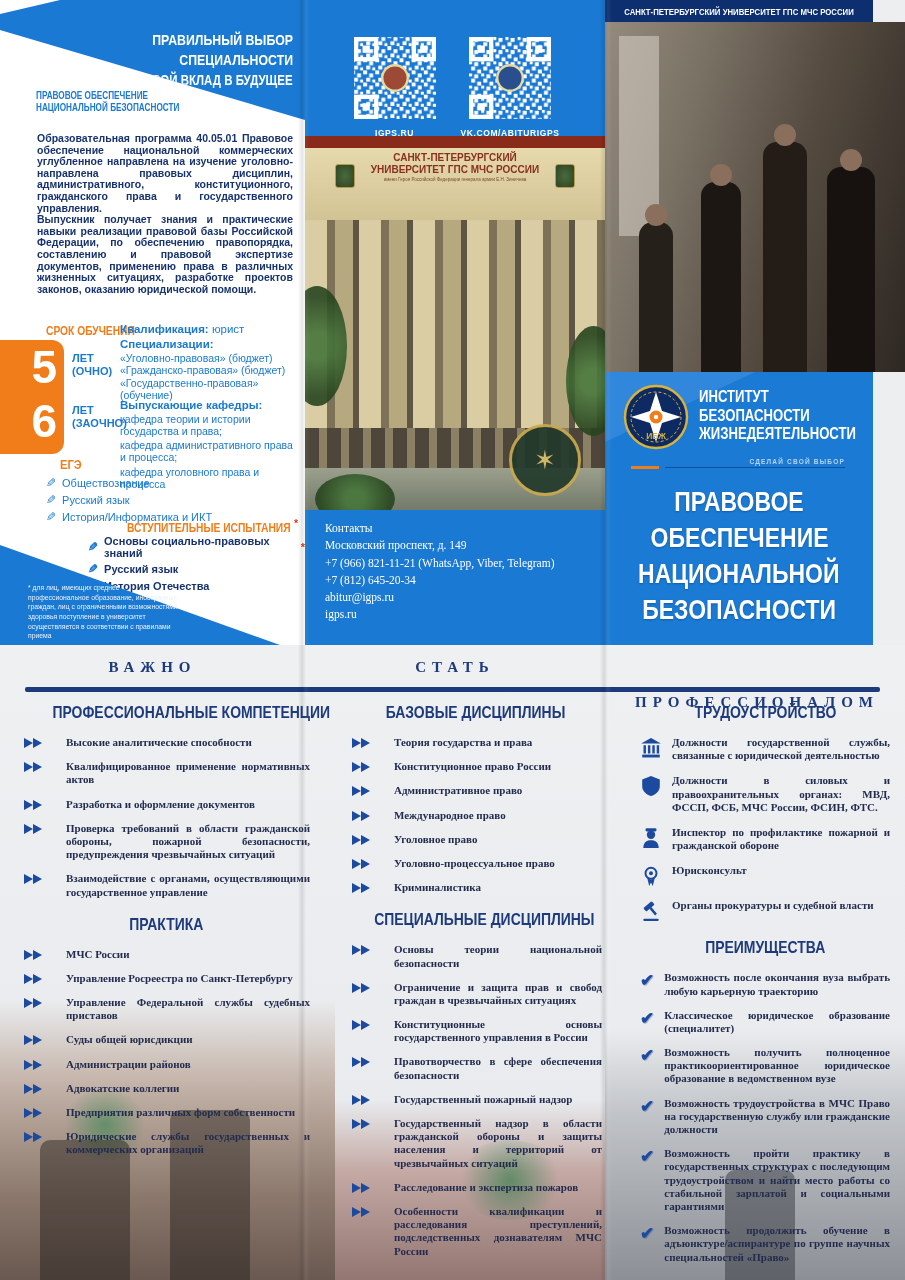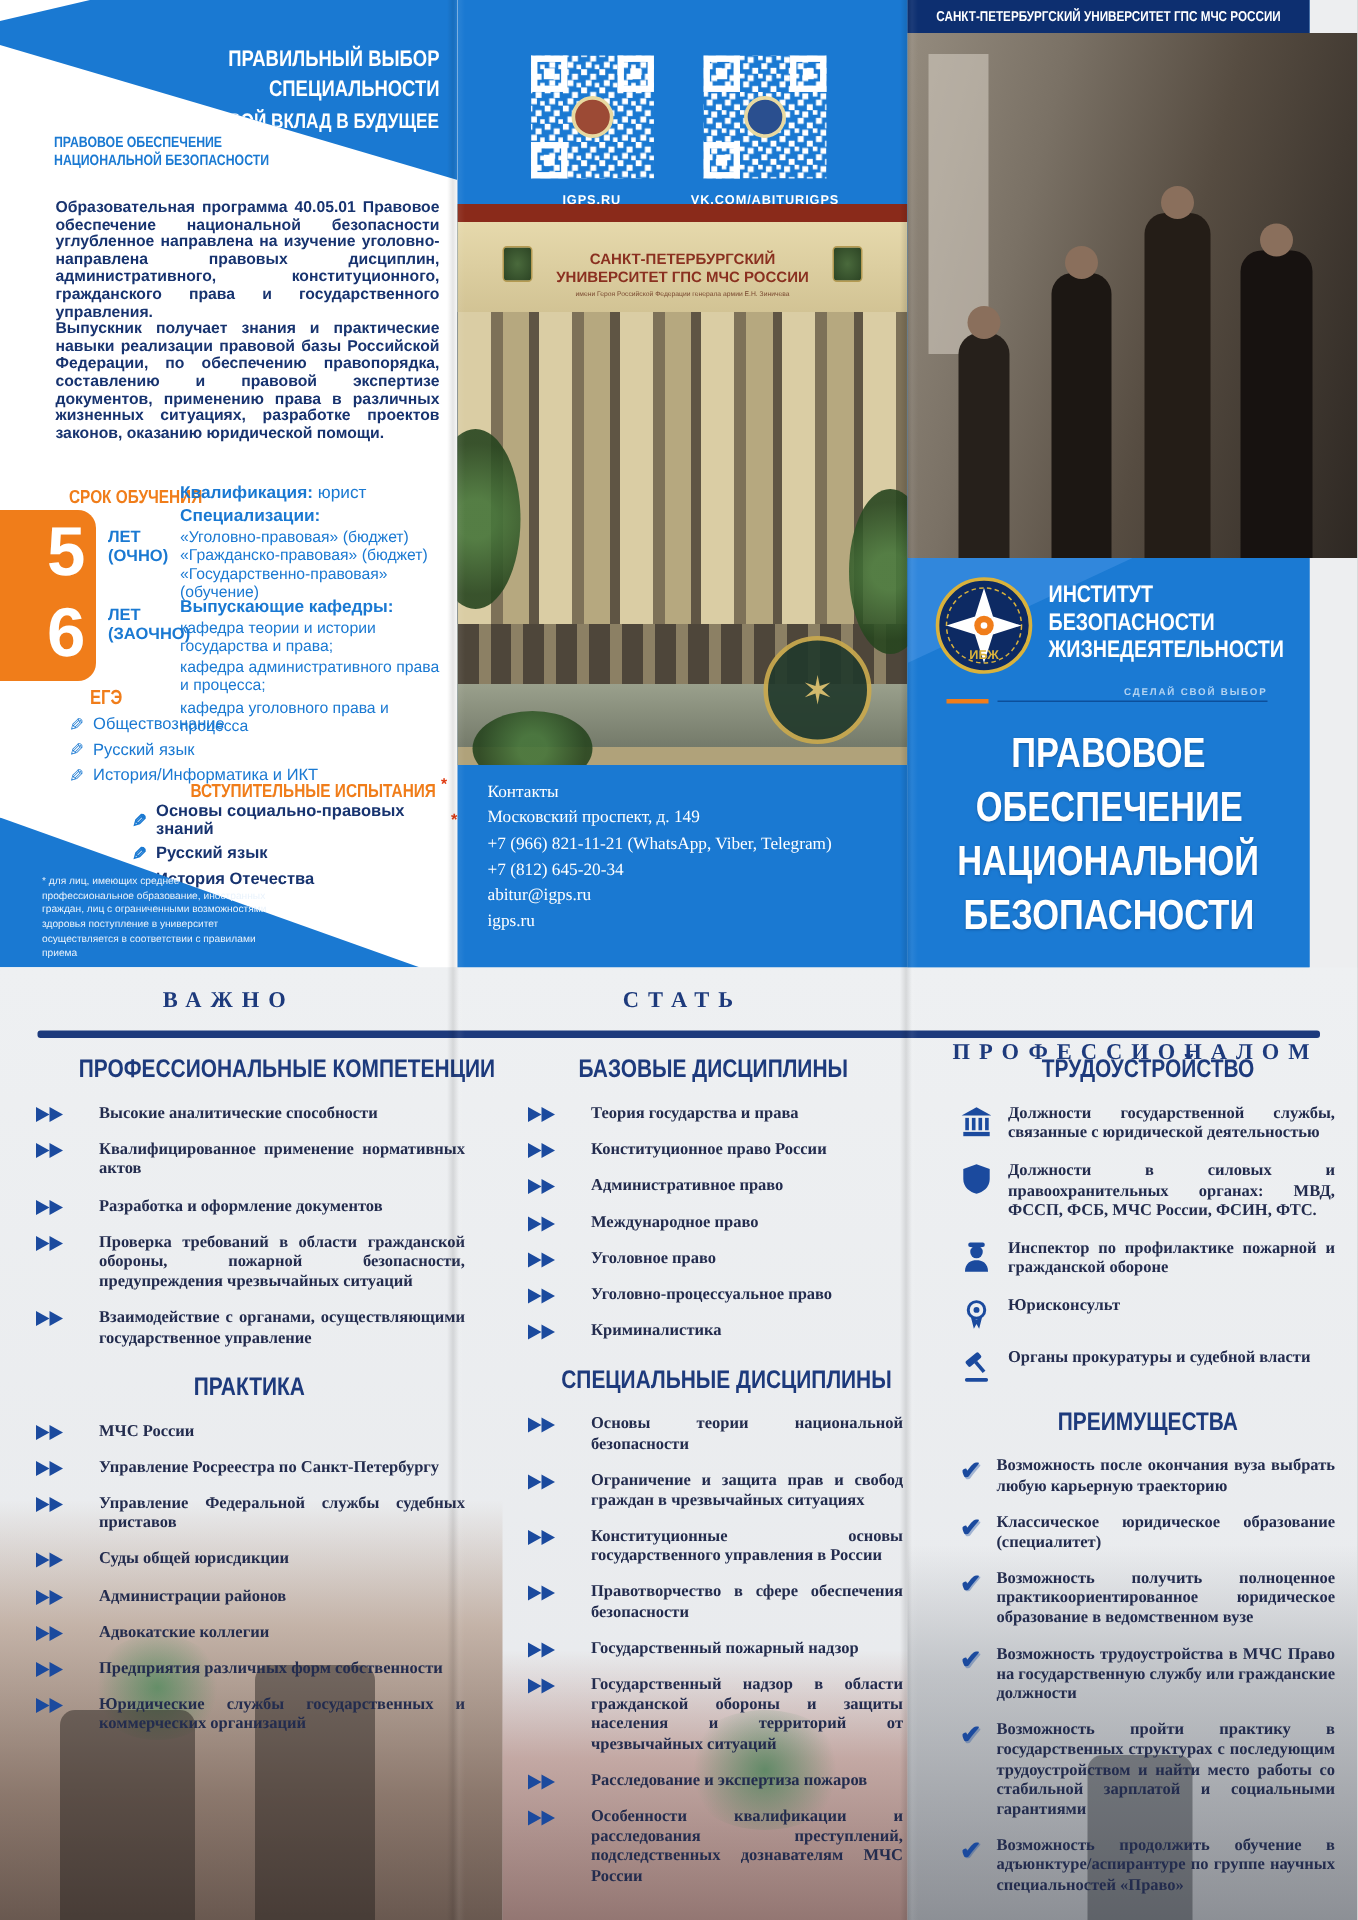--- a/index.html
+++ b/index.html
@@ -45,21 +45,21 @@
         clip-path:polygon(0 545px,280px 645px,0 645px);}
   .footnote{position:absolute;left:28px;top:583px;width:152px;color:#eaf3fc;font-size:6.8px;line-height:1.42;}
 
   .panel-mid{position:absolute;left:305px;top:0;width:300px;height:645px;background:#1a79d2;}
   .qr-row{position:absolute;left:0;top:34px;width:100%;display:flex;justify-content:center;gap:22px;}
   .qr-unit{display:flex;flex-direction:column;align-items:center;}
   .qr-box{width:88px;height:88px;}
   .qr-lbl{margin-top:6px;color:#fff;font-weight:700;font-size:8.5px;letter-spacing:.6px;}
   .mid-photo{position:absolute;left:0;top:136px;width:300px;height:374px;overflow:hidden;background:#b0a27a;}
   .roof{height:12px;background:#8a2a1a;}
-  .attic{height:60px;background:linear-gradient(#e6d9ac,#d2c394);position:relative;text-align:center;padding-top:20px;box-sizing:border-box;}
+  .attic{height:72px;background:linear-gradient(#e6d9ac,#d2c394);position:relative;text-align:center;padding-top:4px;box-sizing:border-box;}
   .sign-l1{color:#8a3020;font-weight:700;font-size:10px;line-height:12px;}
   .sign-l2{color:#8a3020;font-weight:700;font-size:10px;line-height:12px;}
   .sign-l3{color:#7a4a30;font-size:4.5px;margin-top:1px;}
   .crest{position:absolute;top:16px;width:18px;height:22px;background:radial-gradient(#4a6a3c,#2c4424);border:1px solid #b49a52;border-radius:3px;}
   .crest.cl{left:30px;} .crest.cr{right:30px;}
   .colonnade{height:208px;background:repeating-linear-gradient(90deg,#dacda4 0 22px,#7d7158 22px 30px,#b6a87f 30px 48px,#5f5544 48px 54px);}
   .winband{height:40px;background:repeating-linear-gradient(90deg,#4e463a 0 14px,#8c8064 14px 22px);}
   .ground{height:42px;background:linear-gradient(#9aa08c,#747a6a);}
   .tree{position:absolute;border-radius:50%;background:radial-gradient(circle,#46753a 20%,#27451f 75%);opacity:.9;}
   .uni-emblem{position:absolute;right:24px;bottom:14px;width:66px;height:66px;border-radius:50%;
@@ -143,21 +143,21 @@
       <div class="banner-text" data-name="banner-text">
         <div class="l1"><span class="cond-r" data-name="banner-line1">ПРАВИЛЬНЫЙ ВЫБОР СПЕЦИАЛЬНОСТИ</span></div>
         <div class="l2"><span class="cond-r" data-name="banner-line2">ТВОЙ ВКЛАД В БУДУЩЕЕ</span></div>
       </div>
     </div>
     <div class="prog-title" data-name="program-title">
       <div><span class="cond">ПРАВОВОЕ ОБЕСПЕЧЕНИЕ</span></div>
       <div><span class="cond">НАЦИОНАЛЬНОЙ БЕЗОПАСНОСТИ</span></div>
     </div>
     <div class="desc" data-name="program-description">
-      <p data-name="description-paragraph">Образовательная программа 40.05.01 Правовое обеспечение национальной безопасности углубленное направлена на изучение уголовно-направлена правовых дисциплин, административного, конституционного, гражданского права и государственного управления.</p>
+      <p data-name="description-paragraph">Образовательная программа 40.05.01 Правовое обеспечение национальной коммерческих углубленное направлена на изучение уголовно-направлена правовых дисциплин, административного, конституционного, гражданского права и государственного управления.</p>
       <p data-name="description-paragraph">Выпускник получает знания и практические навыки реализации правовой базы Российской Федерации, по обеспечению правопорядка, составлению и правовой экспертизе документов, применению права в различных жизненных ситуациях, разработке проектов законов, оказанию юридической помощи.</p>
     </div>
 
     <div class="srok" data-name="duration-label"><span class="cond">СРОК ОБУЧЕНИЯ</span></div>
     <div class="qual" data-name="qualification">
       <b data-name="qualification-label">Квалификация:</b>
       <span data-name="qualification-value">юрист</span>
     </div>
 
     <div class="orange-block" data-name="duration-block">

